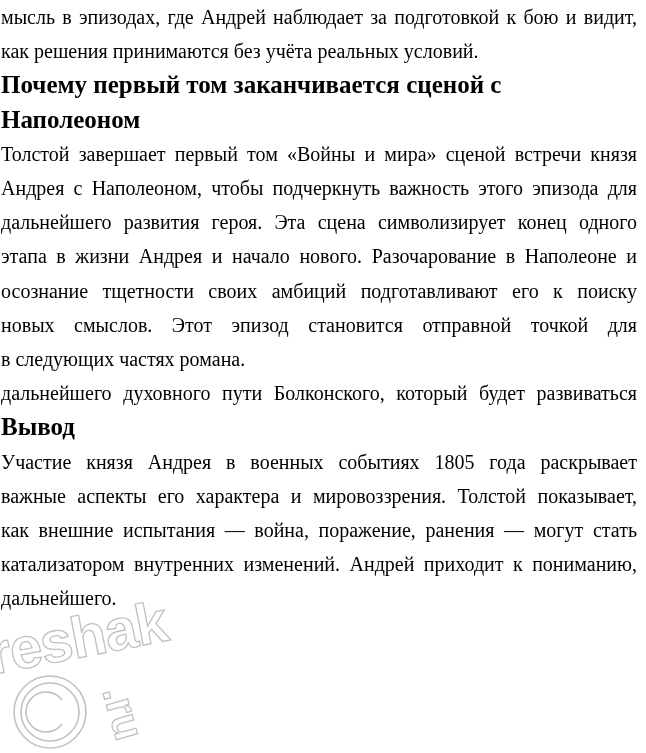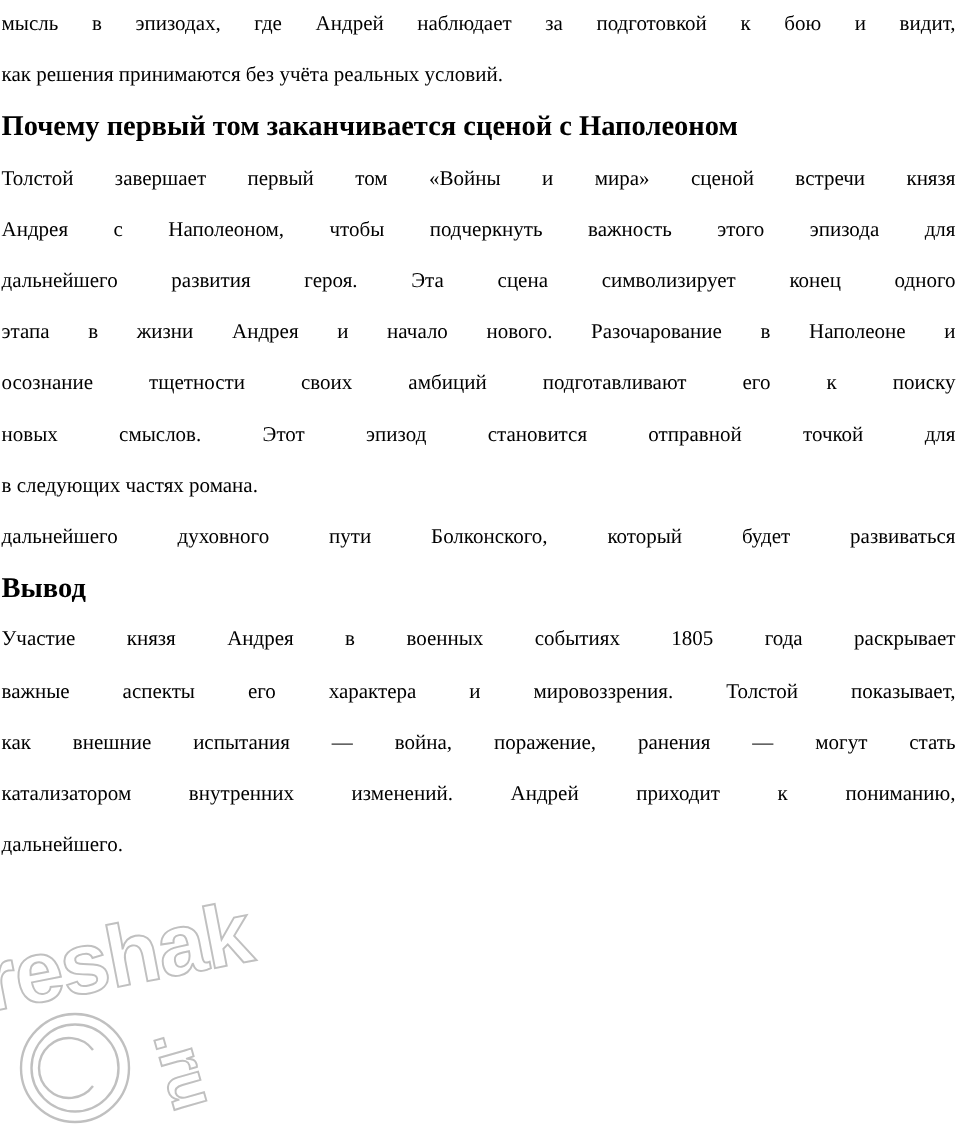--- a/index.html
+++ b/index.html
@@ -43,33 +43,33 @@
   .content {
     position: relative;
     z-index: 1;
     width: 636px;
     padding: 0 0 0 1px;
   }
 
   p.body-par {
     margin: 0;
     padding: 0;
-    font-size: 14px;
+    font-size: 20px;
     line-height: 34.2px;
     text-align: justify;
     text-justify: inter-word;
     -webkit-hyphens: none;
     hyphens: none;
     word-spacing: 0px;
   }
 
   h2.heading {
     margin: 0;
     padding: 0;
-    font-size: 19px;
+    font-size: 25px;
     line-height: 34.2px;
     font-weight: bold;
     text-align: left;
   }
 
   
   .blk-p1   { margin-top: 3px; }
   .blk-h1   { margin-top: 16px; }
   .blk-p2   { margin-top: 17px; }
   .blk-h2   { margin-top: 17px; }

